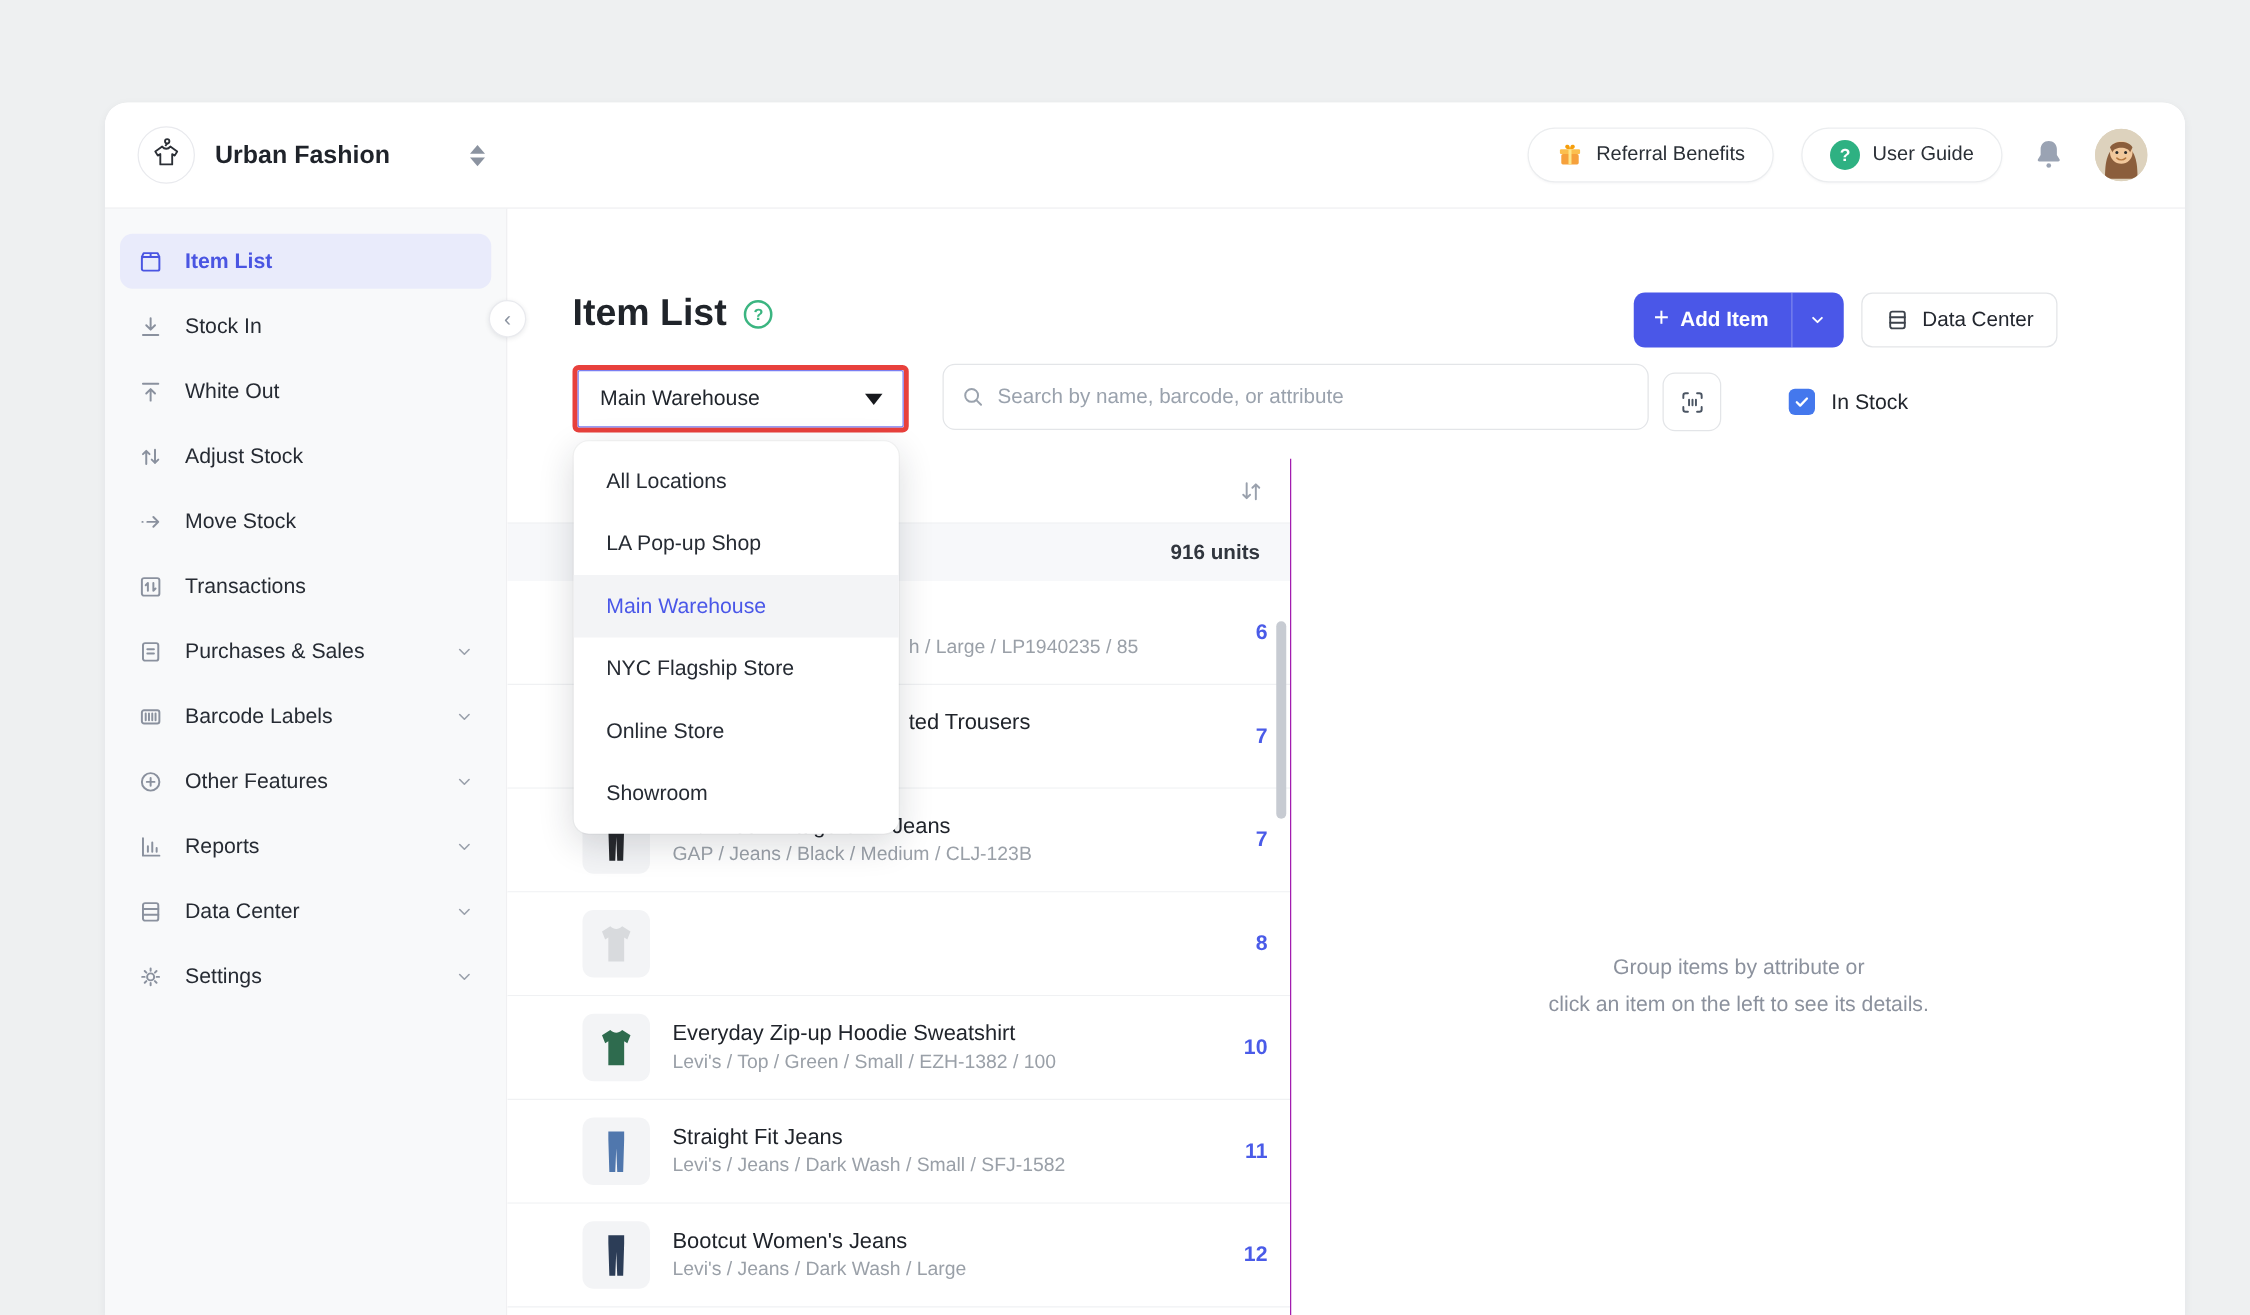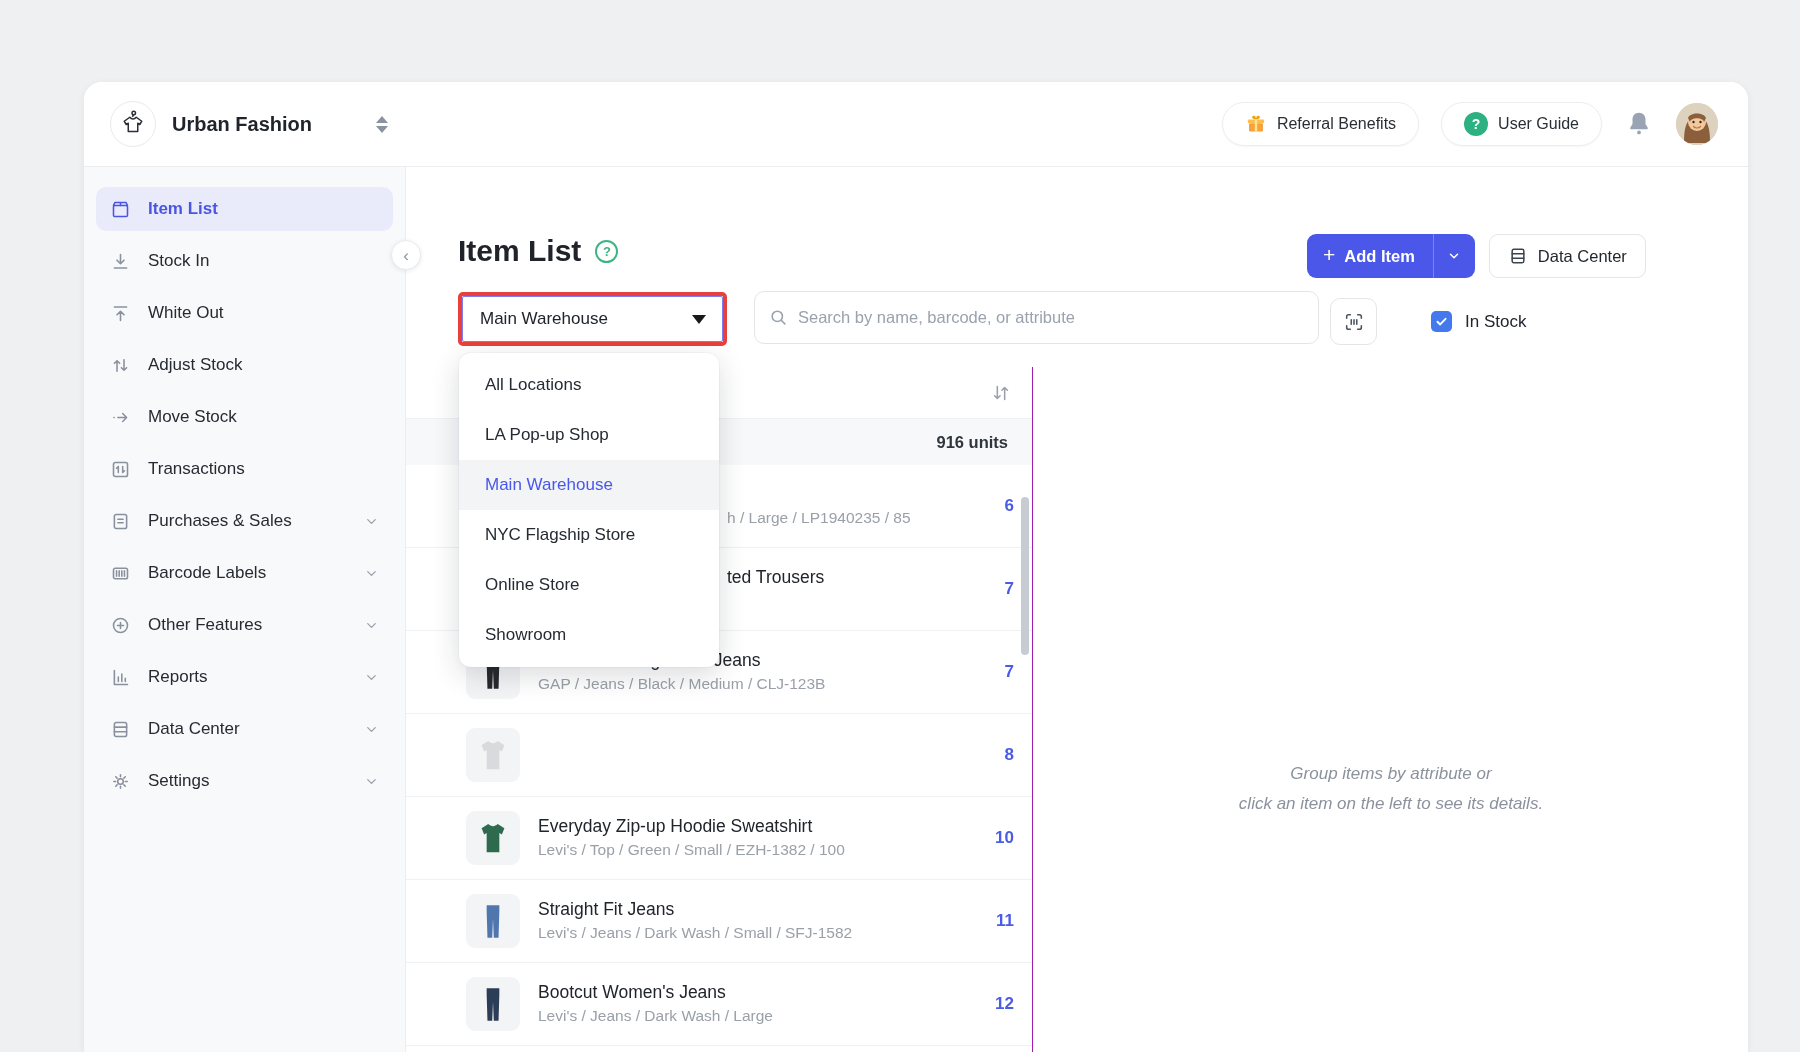--- a/index.html
+++ b/index.html
@@ -85,21 +85,21 @@
   .item-row { height:83px; display:flex; align-items:center; padding:0 18px 0 60px; border-bottom:1px solid #f0f1f3; cursor:pointer; background:#fff; }
   .item-row .thumb { width:54px; height:54px; border-radius:9px; background:#f3f4f6; display:flex; align-items:center; justify-content:center; margin-right:18px; flex:0 0 auto; }
   .item-row .rtext { display:flex; flex-direction:column; gap:3px; }
   .item-row .rtitle { font-size:17.5px; color:#20242b; min-height:22px; }
   .item-row .rsub { font-size:15.5px; color:#9aa0a8; min-height:19px; }
   .item-row .qty { margin-left:auto; font-size:17px; font-weight:700; color:#4a5be8; }
   .item-row.fragment { padding-left:321px; }
   .scroll-thumb { position:absolute; right:3px; top:130px; width:8px; height:158px; border-radius:4px; background:#c7cbd2; z-index:9; cursor:pointer; }
 
   
-  .detail-panel { position:absolute; left:628px; right:0; top:200px; bottom:0; background:#fff;font-style:italic; }
+  .detail-panel { position:absolute; left:628px; right:0; top:200px; bottom:0; background:#fff; }
   .detail-hint { position:absolute; left:0; right:0; top:392px; text-align:center; font-size:17px; line-height:30px; color:#8b919d; }
 
   svg { display:block; }
   .thumb svg .black-jeans { fill:#26282c; } .thumb svg .blue-jeans { fill:#5077ad; }
   .thumb svg .dark-jeans { fill:#2c3d57; } .thumb svg .white-top { fill:#d8dadd; }
   .thumb svg .green-hoodie { fill:#2e6b4e; }
 </style>
 </head>
 <body>
 

